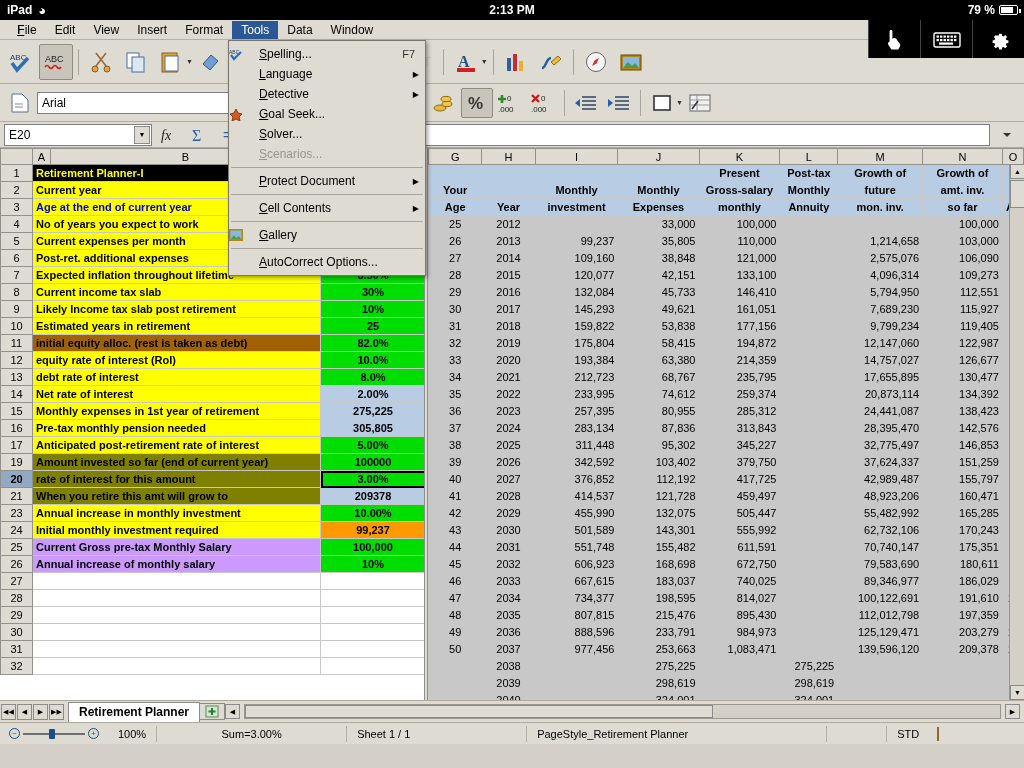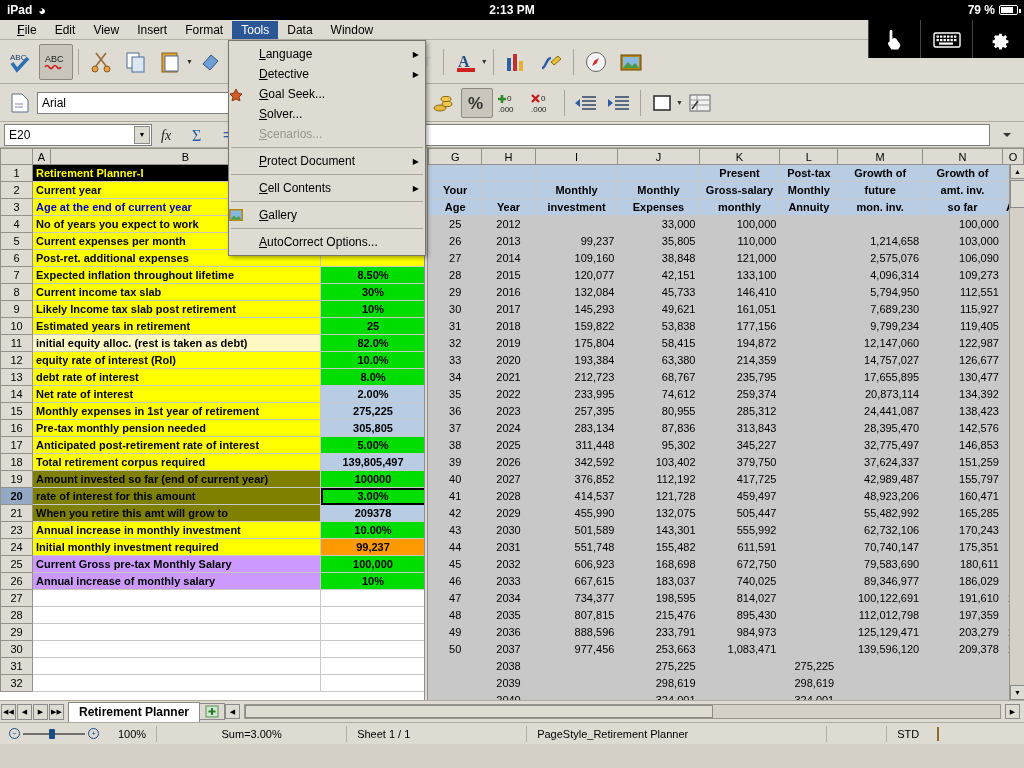--- a/index.html
+++ b/index.html
@@ -553,21 +553,21 @@
             <td class="cell b" colspan="2" style="background: rgb(255, 255, 0); color: rgb(0, 0, 0);">Likely Income tax slab post retirement</td>
             <td class="cell b c" style="background: rgb(0, 221, 0); color: rgb(0, 0, 0);">10%</td>
           </tr>
           <tr>
             <td class="rowhdr">10</td>
             <td class="cell b" colspan="2" style="background: rgb(255, 255, 0); color: rgb(0, 0, 0);">Estimated years in retirement</td>
             <td class="cell b c" style="background: rgb(0, 221, 0); color: rgb(0, 0, 0);">25</td>
           </tr>
           <tr>
             <td class="rowhdr">11</td>
-            <td class="cell b" colspan="2" style="background: #fef9c3; color: rgb(0, 0, 0);">initial equity alloc. (rest is taken as debt)</td>
+            <td class="cell b" colspan="2" style="background: #a16207; color: rgb(0, 0, 0);">initial equity alloc. (rest is taken as debt)</td>
             <td class="cell b c" style="background: rgb(0, 221, 0); color: rgb(0, 0, 0);">82.0%</td>
           </tr>
           <tr>
             <td class="rowhdr">12</td>
             <td class="cell b" colspan="2" style="background: rgb(255, 255, 0); color: rgb(0, 0, 0);">equity rate of interest (RoI)</td>
             <td class="cell b c" style="background: rgb(0, 221, 0); color: rgb(0, 0, 0);">10.0%</td>
           </tr>
           <tr>
             <td class="rowhdr">13</td>
             <td class="cell b" colspan="2" style="background: rgb(255, 255, 0); color: rgb(0, 0, 0);">debt rate of interest</td>
@@ -585,25 +585,20 @@
           </tr>
           <tr>
             <td class="rowhdr">16</td>
             <td class="cell b" colspan="2" style="background: rgb(255, 255, 0); color: rgb(0, 0, 0);">Pre-tax monthly pension needed</td>
             <td class="cell b c" style="background: rgb(184, 204, 228); color: rgb(0, 0, 0);">305,805</td>
           </tr>
           <tr>
             <td class="rowhdr">17</td>
             <td class="cell b" colspan="2" style="background: rgb(255, 255, 0); color: rgb(0, 0, 0);">Anticipated post-retirement rate of interest</td>
             <td class="cell b c" style="background: rgb(0, 221, 0); color: rgb(0, 0, 0);">5.00%</td>
-          </tr>
-          <tr>
-            <td class="rowhdr">18</td>
-            <td class="cell b" colspan="2" style="background: rgb(255, 255, 0); color: rgb(0, 0, 0);">Total retirement corpus required</td>
-            <td class="cell b c" style="background: rgb(184, 204, 228); color: rgb(0, 0, 0);">139,805,497</td>
           </tr>
           <tr>
             <td class="rowhdr">19</td>
             <td class="cell b" colspan="2" style="background: rgb(128, 128, 0); color: rgb(0, 0, 0);">Amount invested so far (end of current year)</td>
             <td class="cell b c" style="background: rgb(0, 221, 0); color: rgb(0, 0, 0);">100000</td>
           </tr>
           <tr>
             <td class="rowhdr sel">20</td>
             <td class="cell b" colspan="2" style="background: rgb(128, 128, 0); color: rgb(0, 0, 0);">rate of interest for this amount</td>
             <td class="cell b c" style="background: rgb(0, 221, 0); color: rgb(0, 0, 0); outline: rgb(0, 0, 0) solid 2px; outline-offset: -2px; position: relative;">3.00%</td>
@@ -1037,20 +1032,30 @@
       </table>
   </div>
   <div class="vscroll">
     <div class="btn">▲</div>
     <div class="thumb"></div>
     <div class="btn bot">▼</div>
   </div>
 </div>
 
 <div id="tools-menu">
+    <div class="row">
+      <span class="ico">
+        <svg width="15" height="13" viewBox="0 0 15 13">
+          <text x="0" y="6" font-size="5" fill="#1a3a6b" font-family="Liberation Sans">ABC</text>
+          <path d="M2 7l3 4 7-7" fill="none" stroke="#2d6fb5" stroke-width="2.2"></path>
+        </svg>
+      </span>
+      <span class="lbl"><u>S</u>pelling...</span>
+      <span class="sc">F7</span>
+    </div>
     <div class="row">
       <span class="ico"></span>
       <span class="lbl"><u>L</u>anguage</span>
       <span class="sub">▶</span>
     </div>
     <div class="row">
       <span class="ico"></span>
       <span class="lbl"><u>D</u>etective</span>
       <span class="sub">▶</span>
     </div>

